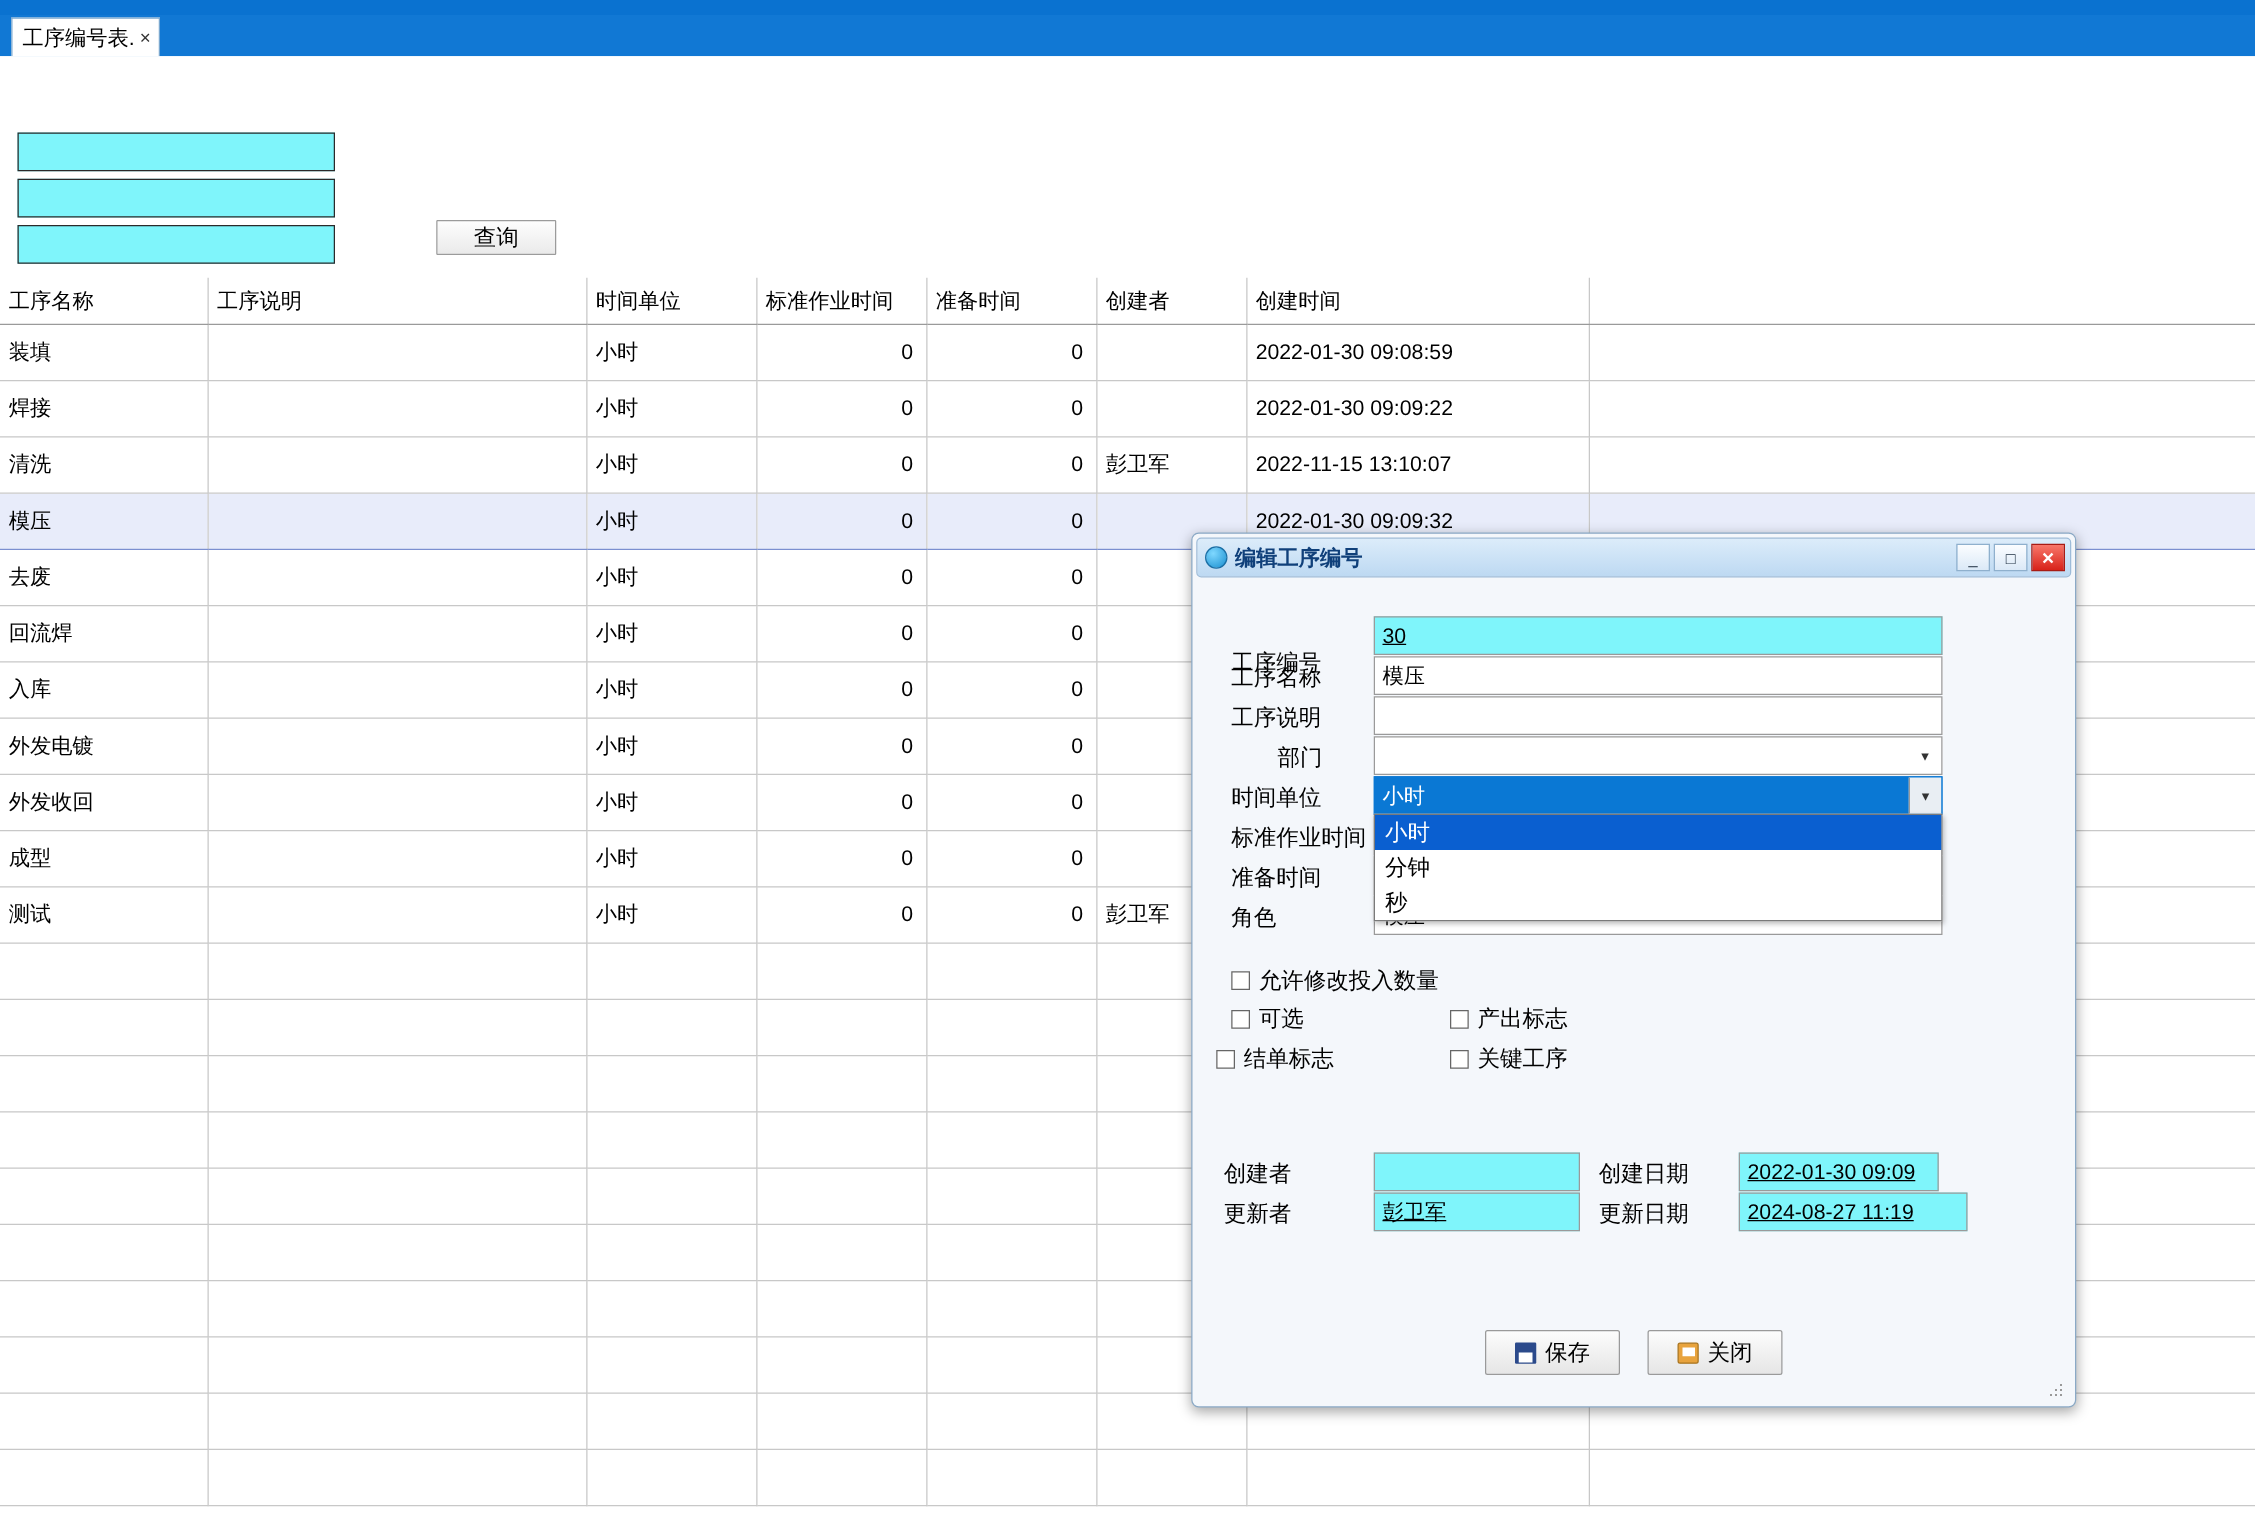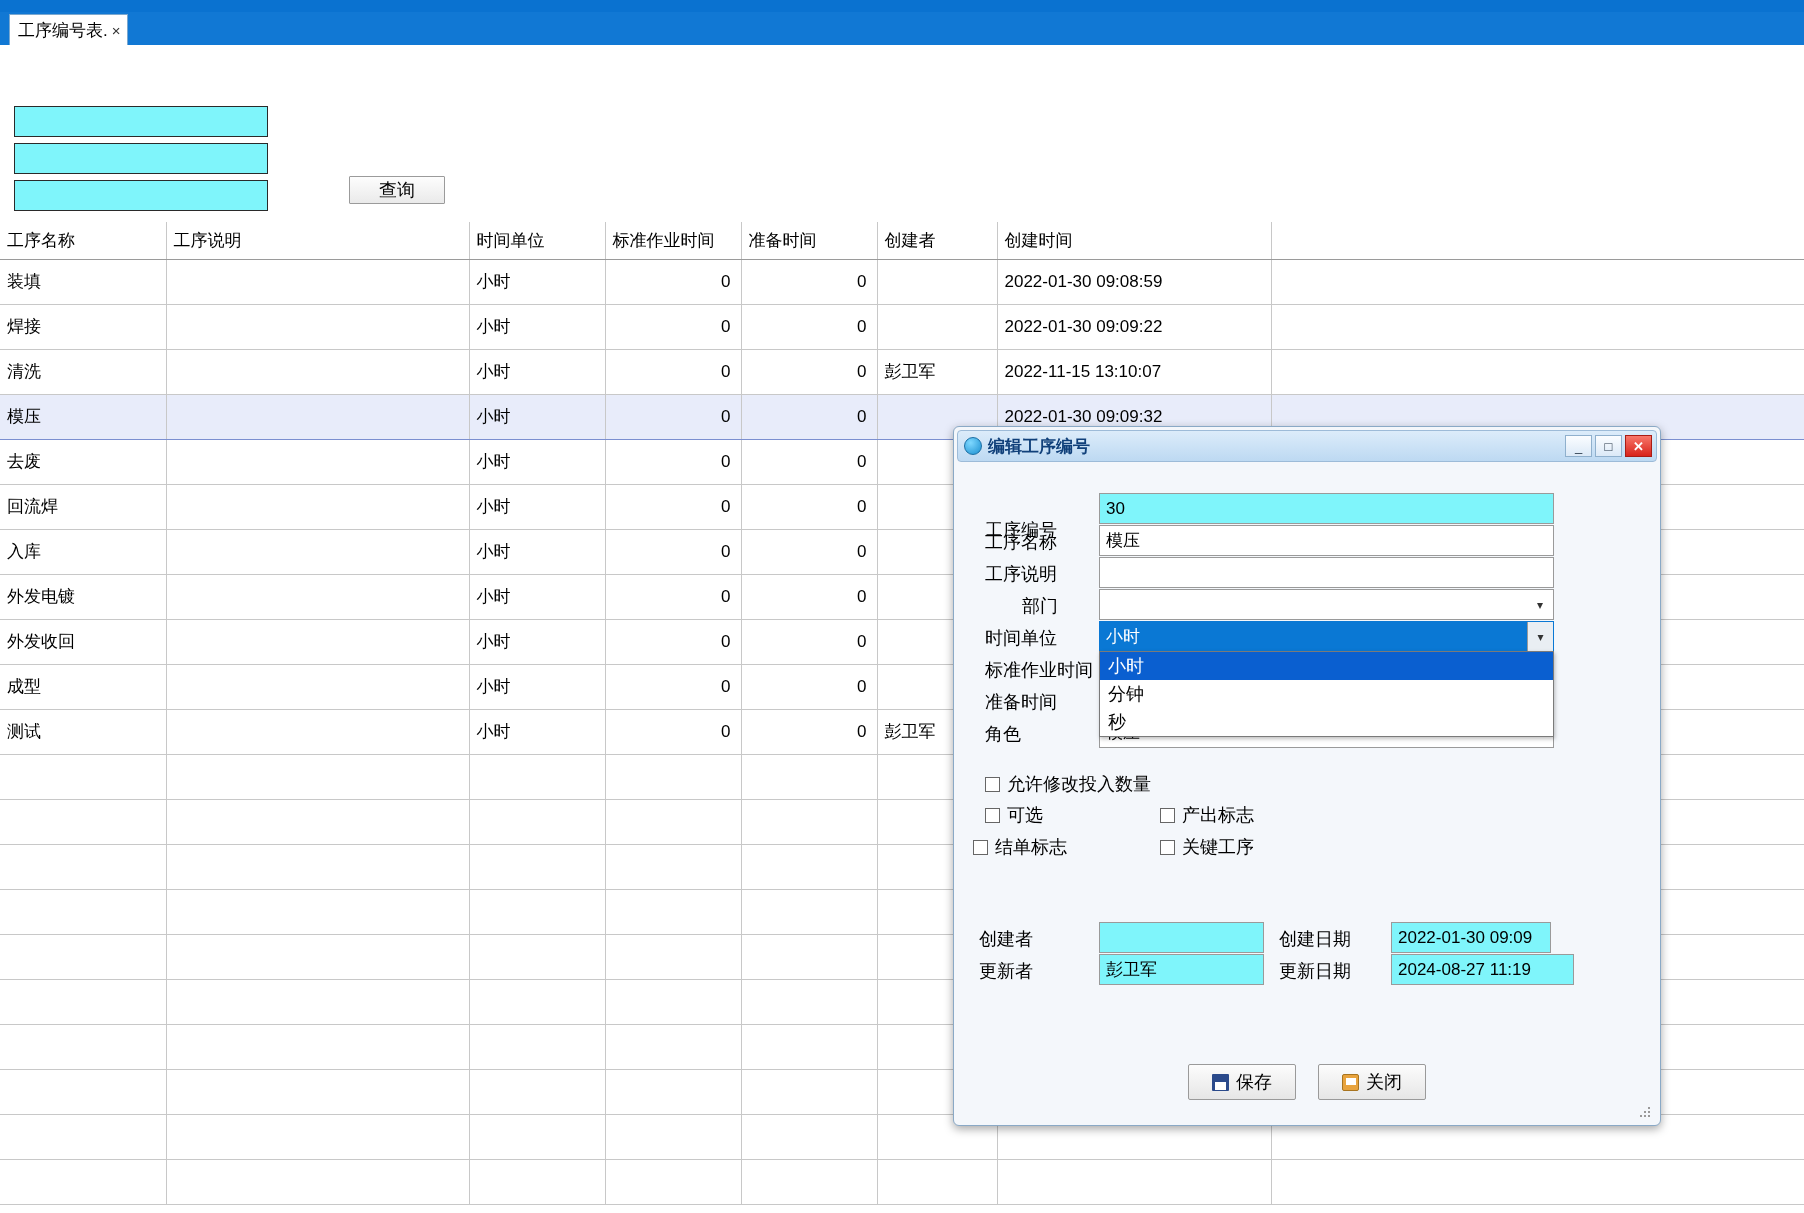--- a/index.html
+++ b/index.html
@@ -112,21 +112,21 @@
   }
   .dlg-btn.close { background: linear-gradient(#f8776a,#d8231a); border-color:#a81c14; color:#fff; font-weight: bold; }
 
   .dlg-body { position: absolute; left: 3px; top: 38px; right: 3px; bottom: 3px; }
   .flabel { position: absolute; font-size: 18px; color: #000; }
   .finput {
     position: absolute; height: 31px; background: #fff;
     border: 1px solid #9a9a9a; padding: 0 6px;
     display: flex; align-items: center; font-size: 17px; color: #000;
   }
-  .finput.cyan { background: #7ff5fb; }
+  .finput.cyan { background: #7ff5fb; text-decoration: underline; }
   .fselect {
     position: absolute; height: 31px; background: #fff;
     border: 1px solid #9a9a9a; display: flex; align-items: center;
     font-size: 17px; padding: 0 6px;
   }
   .fselect .arrow {
     position: absolute; right: 0; top: 0; width: 26px; height: 29px;
     display: flex; align-items: center; justify-content: center;
     font-size: 12px; color: #333;
   }

